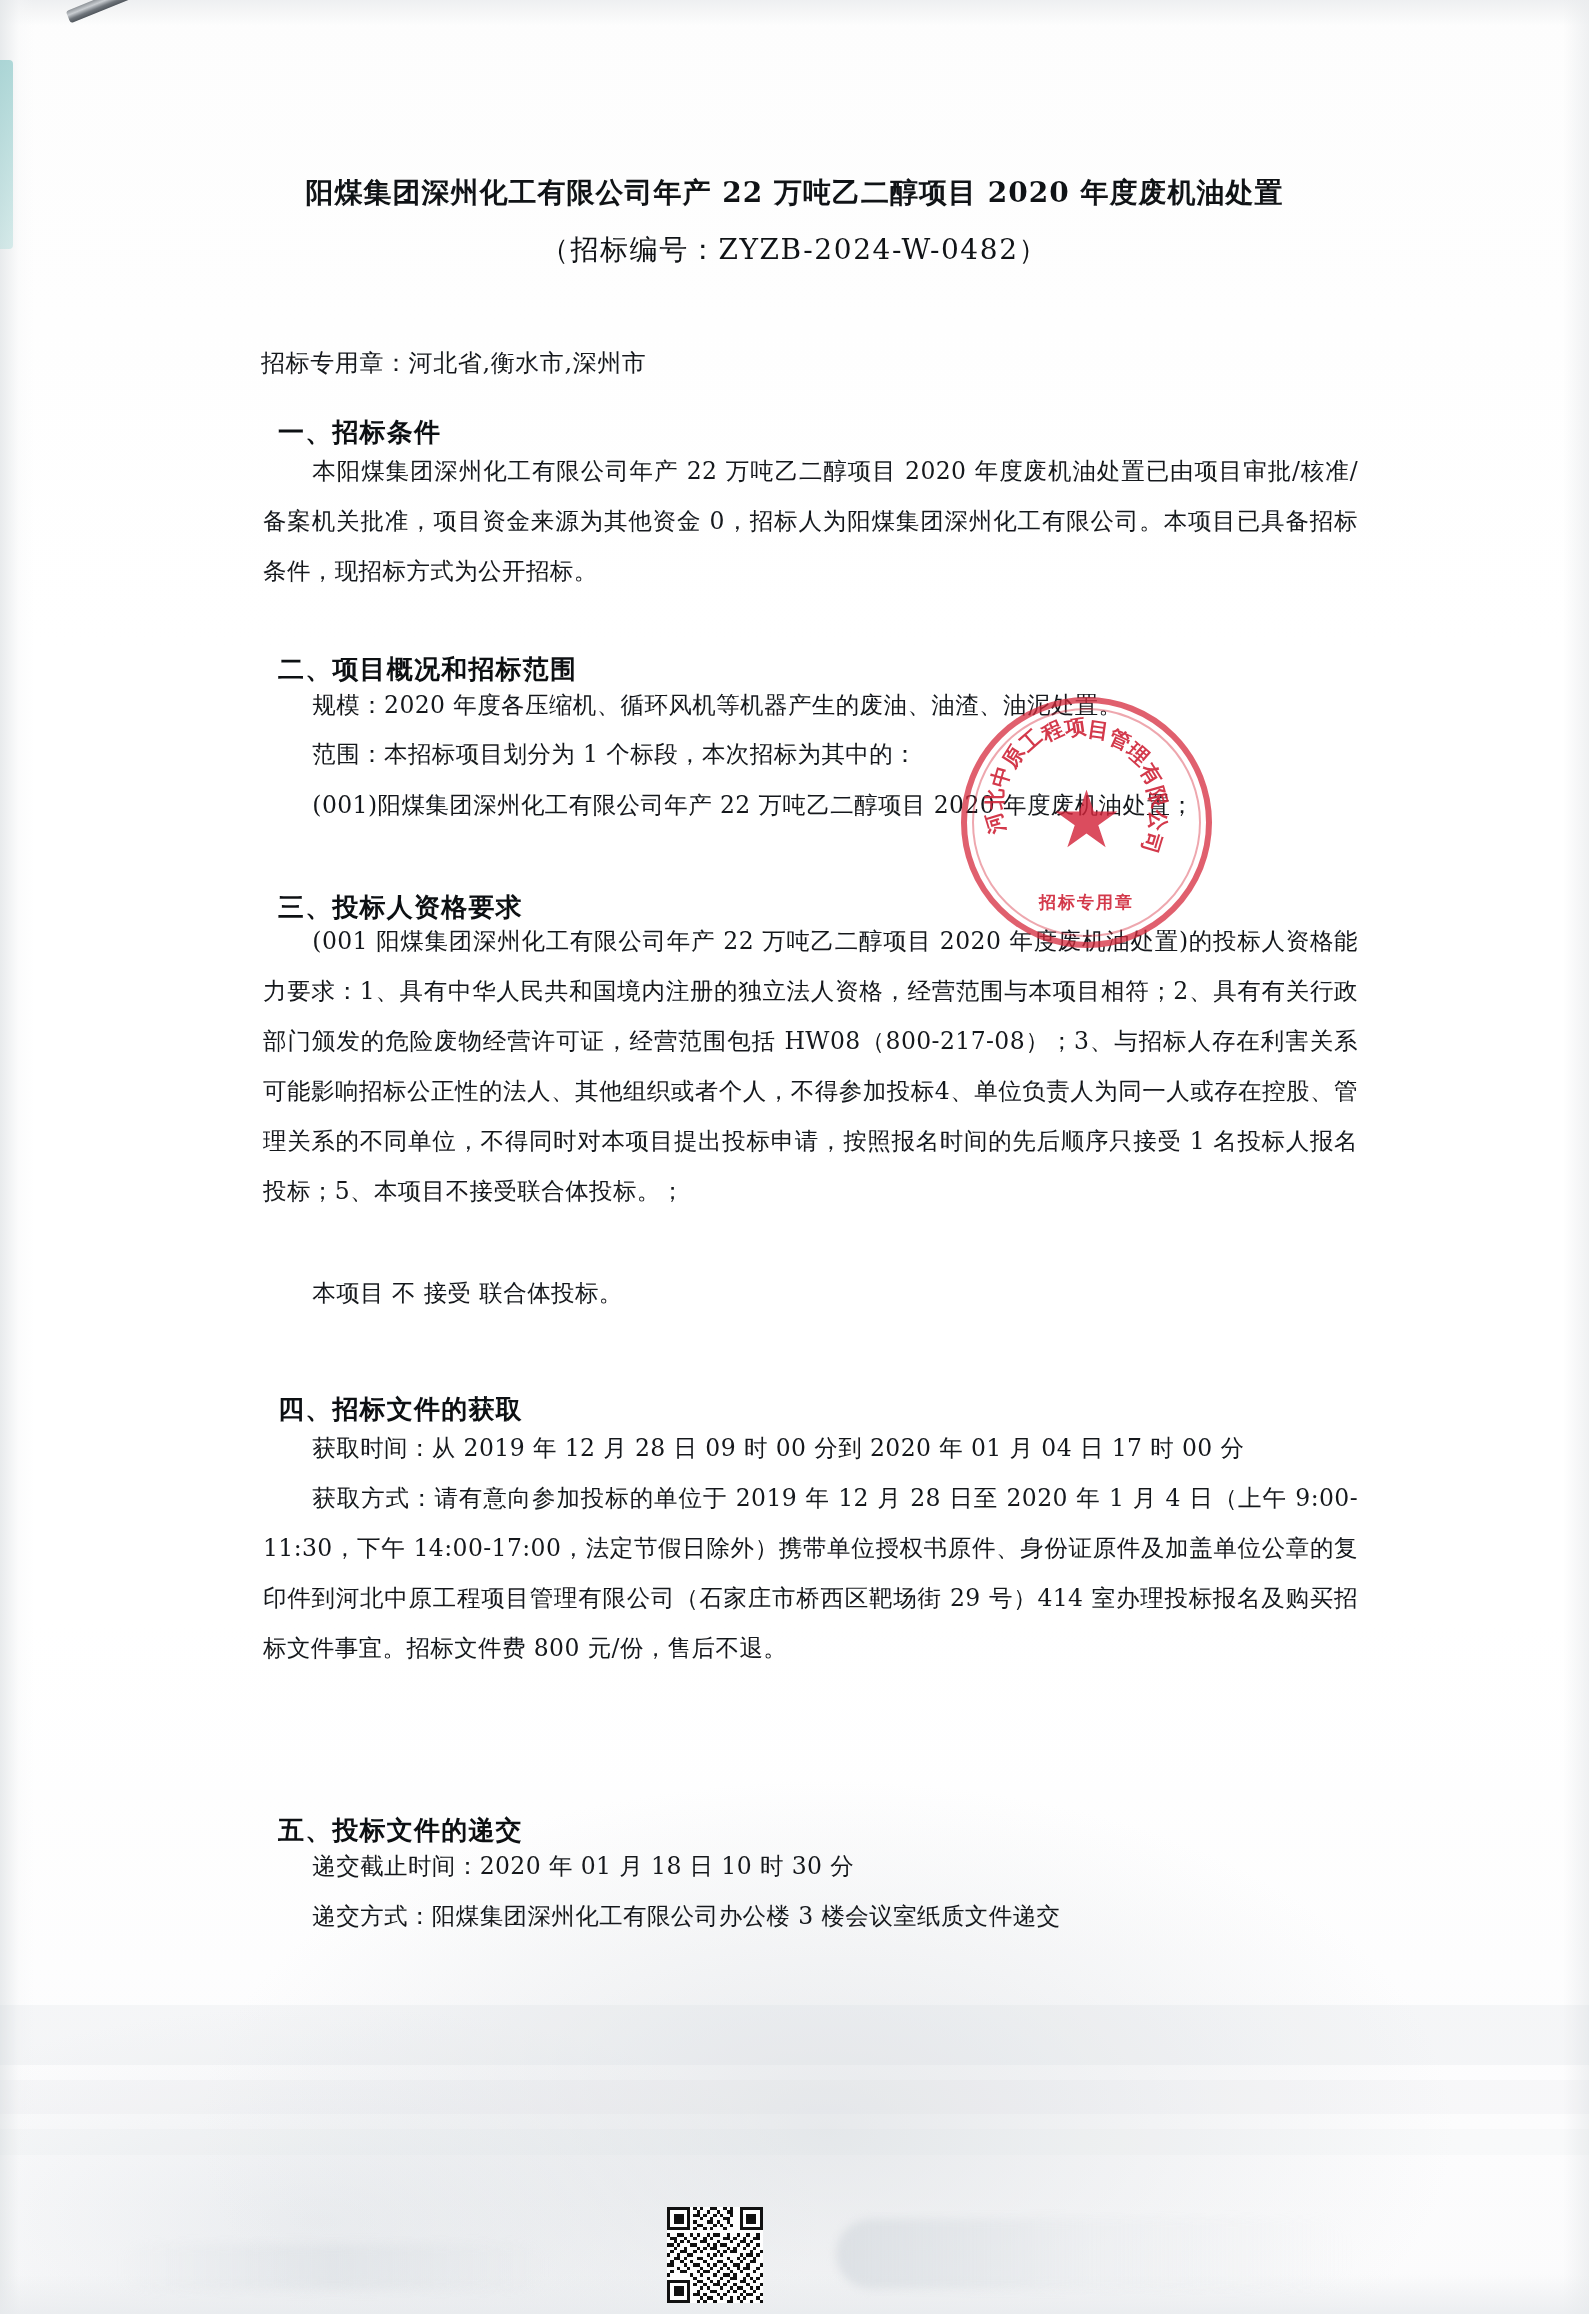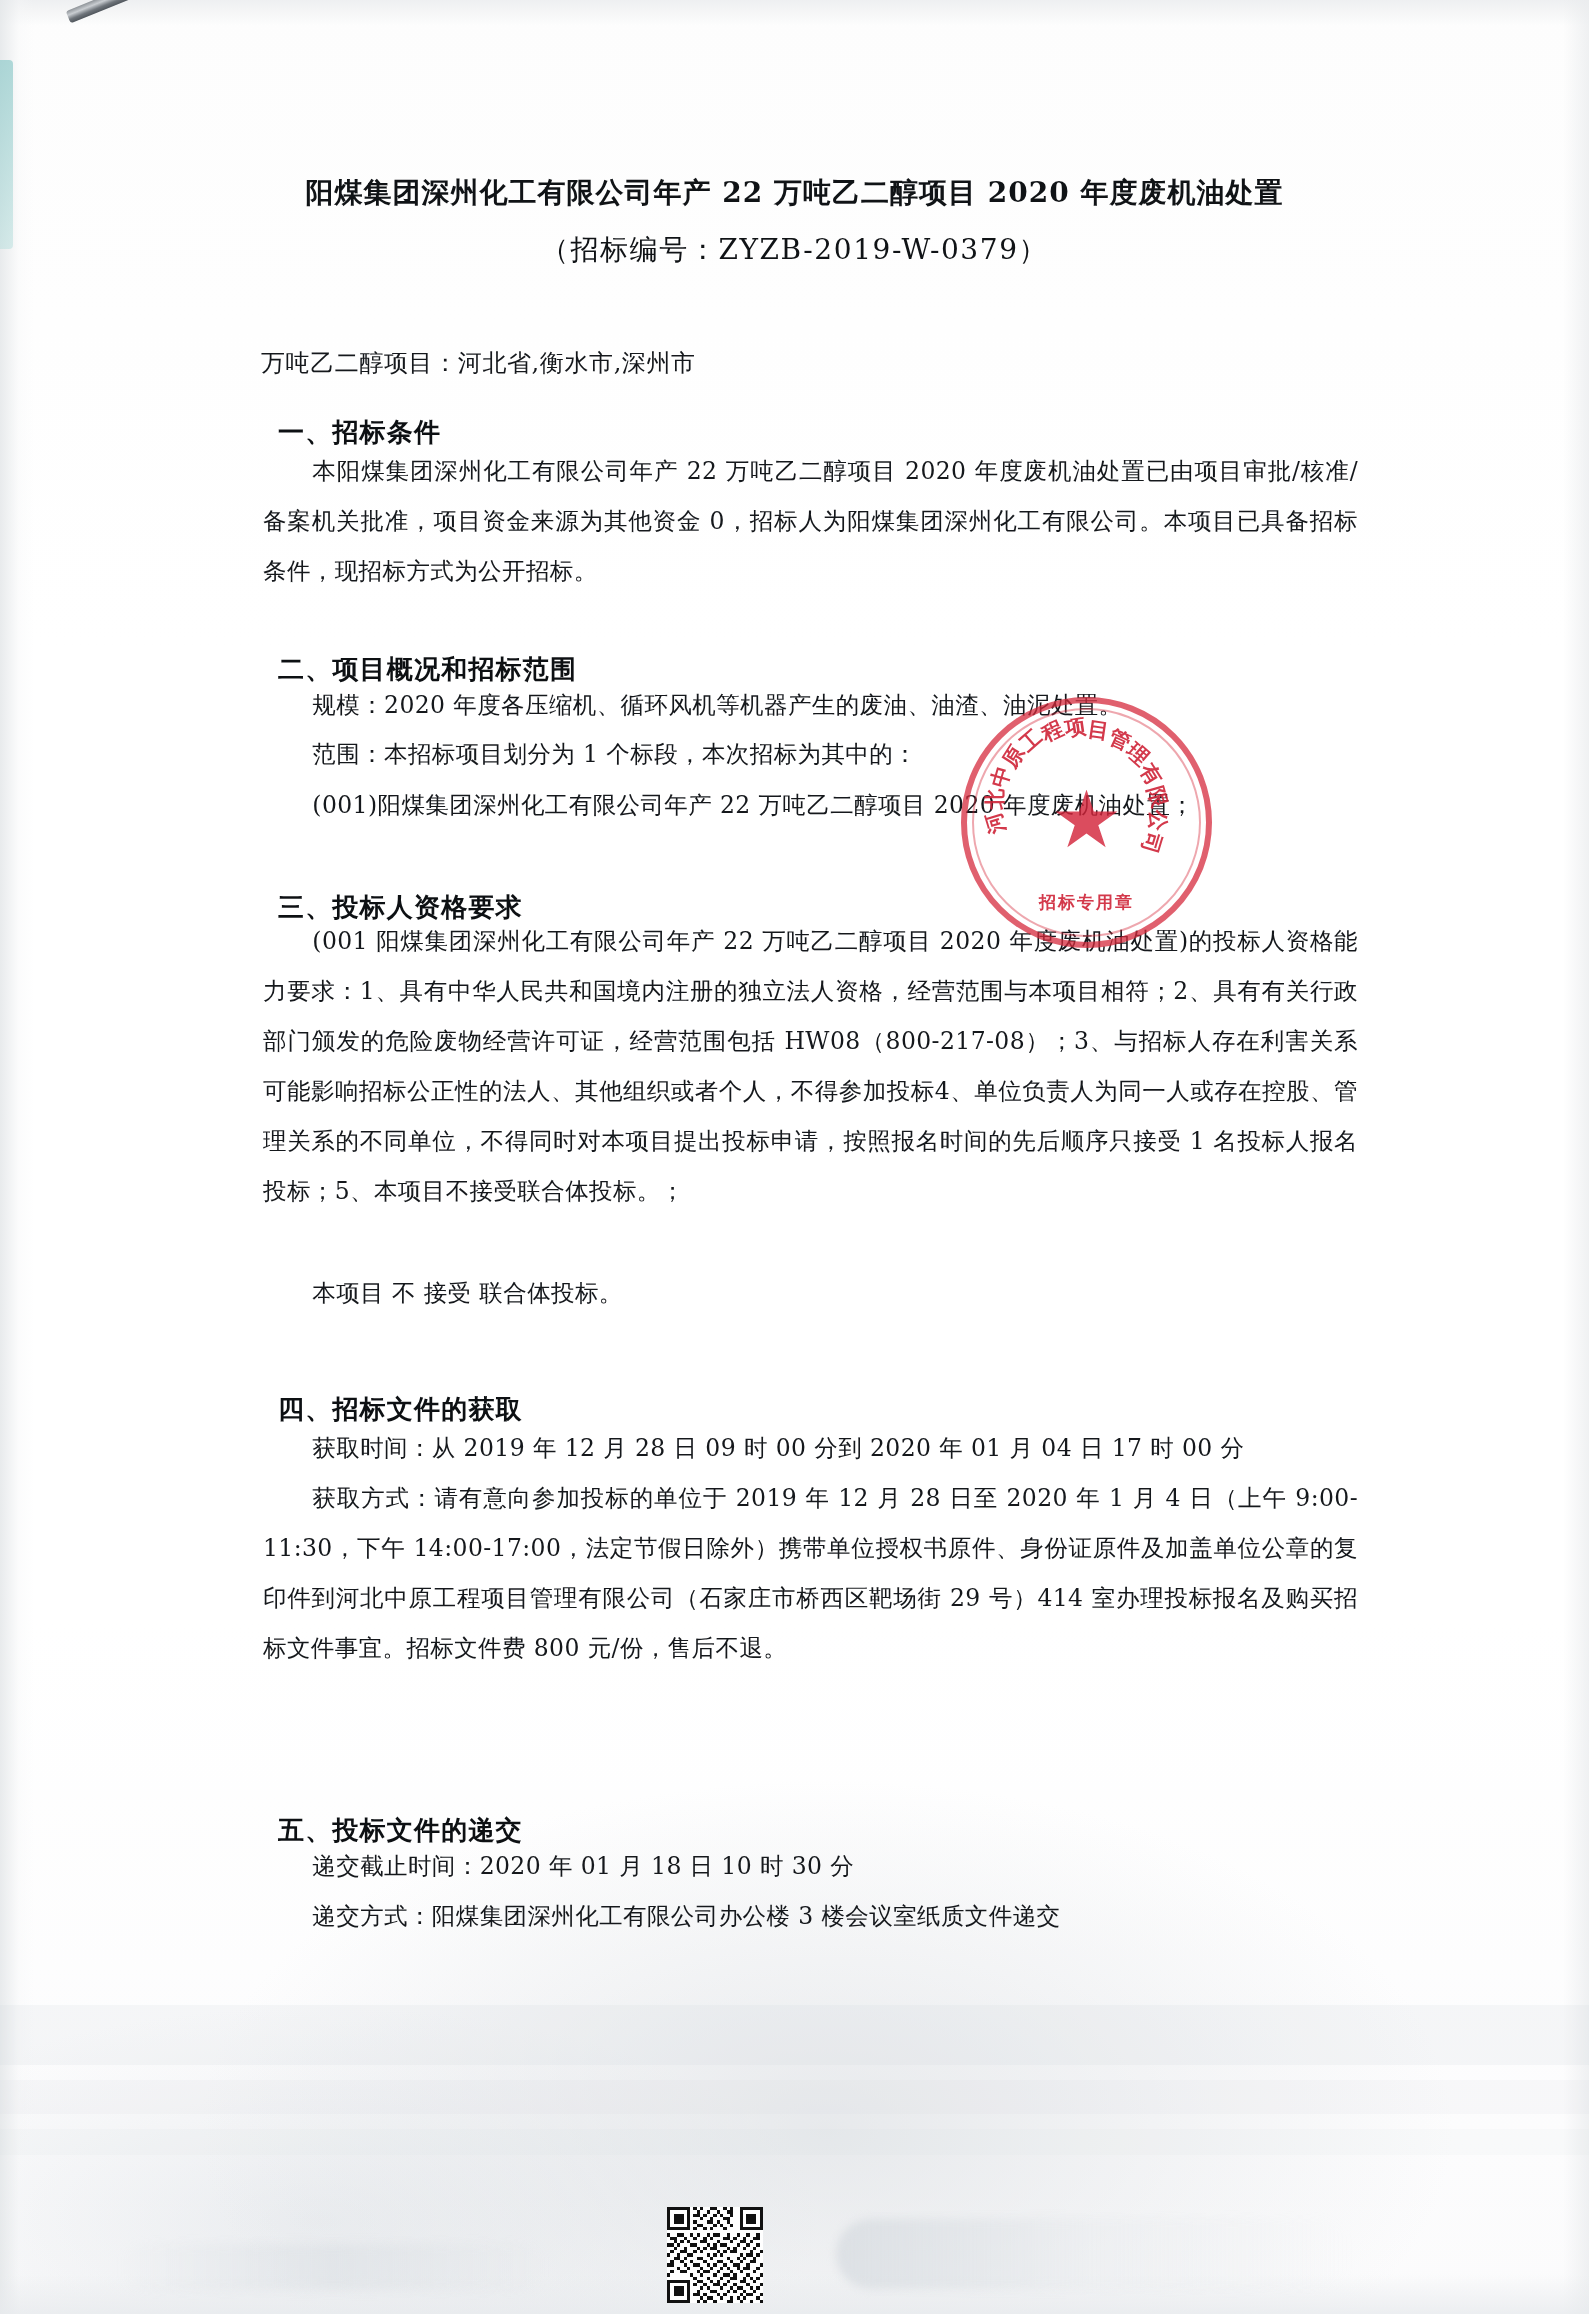--- a/index.html
+++ b/index.html
@@ -250,23 +250,23 @@
   <div class="scanband" style="top:2129px;height:26px;opacity:.25"></div>
 
   <div class="pen">
     <div class="barrel"></div>
 
   </div>
 
   <div class="doc">
 
     <div class="title title-1">阳煤集团深州化工有限公司年产 22 万吨乙二醇项目 2020 年度废机油处置</div>
-    <div class="title title-2">（招标编号：ZYZB-2019-W-0379）</div>
-
-    <div class="loc">万吨乙二醇项目：河北省,衡水市,深州市</div>
+    <div class="title title-2">（招标编号：ZYZB-2024-W-0482）</div>
+
+    <div class="loc">招标专用章：河北省,衡水市,深州市</div>
 
     <h2 class="sec s1">一、招标条件</h2>
     <p class="para indent p1">本阳煤集团深州化工有限公司年产 22 万吨乙二醇项目 2020 年度废机油处置已由项目审批/核准/备案机关批准，项目资金来源为其他资金 0，招标人为阳煤集团深州化工有限公司。本项目已具备招标条件，现招标方式为公开招标。</p>
 
     <h2 class="sec s2">二、项目概况和招标范围</h2>
     <p class="para indent p2">规模：2020 年度各压缩机、循环风机等机器产生的废油、油渣、油泥处置。</p>
     <p class="para indent p3">范围：本招标项目划分为 1 个标段，本次招标为其中的：</p>
     <p class="para indent p4">(001)阳煤集团深州化工有限公司年产 22 万吨乙二醇项目 2020 年度废机油处置；</p>
 
     <h2 class="sec s3">三、投标人资格要求</h2>

